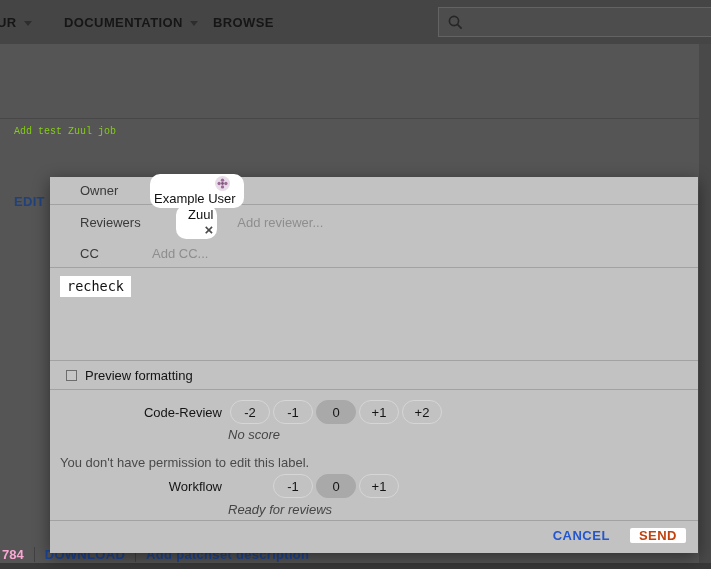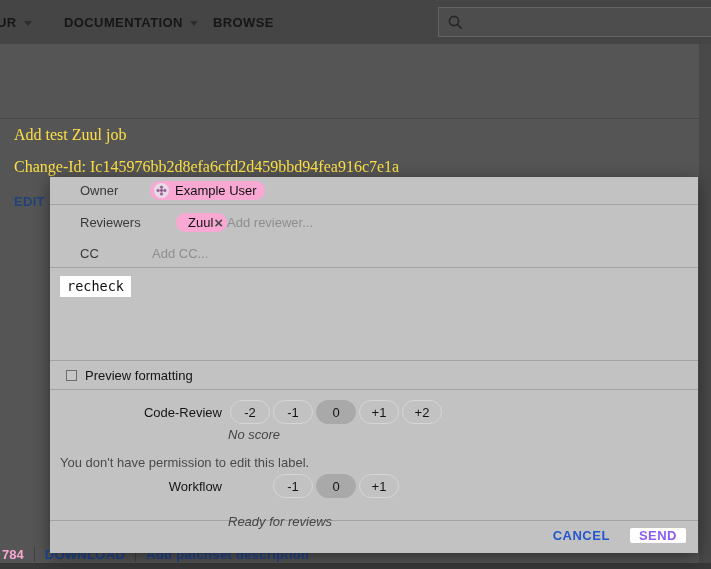--- a/index.html
+++ b/index.html
@@ -18,80 +18,79 @@
   .searchbox { position:absolute; left:438px; top:7px; width:280px; height:30px;
     background:#4d4d4d; border:1px solid #636363; display:flex; align-items:center; padding-left:8px; }
   
   .content { position:absolute; left:0; top:44px; width:711px; height:525px; background:#555555; }
   .right-band { position:absolute; left:699px; top:44px; width:12px; height:519px; background:#494949; }
   .reply-btn { position:absolute; left:10px; top:40px; width:62px; height:30px;
     background:#1d3f86; color:#a9b0c1; font-weight:bold; font-size:12px; letter-spacing:.6px;
     border:none; border-radius:3px; outline:3px solid #757575; outline-offset:1px; cursor:pointer;
     font-family:inherit; }
   .hdiv { position:absolute; left:0; top:74px; width:699px; border-top:1px solid #474747; }
-  .mono-line { position:absolute; left:14px; color:#fde047;
-    font-family:Liberation Serif, serif; font-size:16px; white-space:pre; }
+  .mono-line { position:absolute; left:14px; color:#84cc16;
+    font-family:Liberation Mono, monospace; font-size:10px; white-space:pre; }
   .edit-link { position:absolute; left:14px; top:150px; color:#20427c; font-weight:bold;
     font-size:13px; letter-spacing:.3px; cursor:pointer; }
   
   .footerbar { position:absolute; left:0; top:546px; width:711px; height:17px;
     display:flex; align-items:center; color:#191919; }
   .footer-num { font-weight:bold; margin-left:2px; color:#f9a8d4; }
   .vsep { width:0; height:15px; border-left:1px solid #414141; margin:0 10px; }
   .footer-link { color:#1c4596; font-weight:bold; letter-spacing:.3px; cursor:pointer; }
   .bottomstrip { position:absolute; left:0; top:563px; width:711px; height:6px; background:#383838; }
   
   .dialog { position:absolute; left:50px; top:177px; width:648px; height:376px;
     background:#c2c2c2; box-shadow:0 4px 16px rgba(0,0,0,.45); color:#141414; }
   .dlg-row { display:flex; align-items:center; padding-left:30px; }
   .dlg-label { width:70px; color:#3a3a3a; font-size:13px; flex:none; }
   .row-owner { height:28px; border-bottom:1px solid #a2a2a2; }
   .row-reviewers { height:34px; }
   .row-cc { height:29px; border-bottom:1px solid #a2a2a2; }
-  .chip { display:inline-flex; align-items:flex-end; background:#f9a8d4; border-radius:10px;
-    padding:2px 8px 2px 4px; font-size:13px; color:#111; }
+  .chip { display:inline-flex; align-items:flex-end; background:#ffffff; border-radius:10px;
+    padding:2px 8px 2px 4px; font-size:13px; color:#111;flex-direction:column; }
   .chip .avatar { margin-right:6px; display:inline-flex; }
   .chip-zuul { margin-left:26px; padding:2px 4px 2px 12px; }
   .chip-x { font-weight:bold; color:#4a4a4a; font-size:15px; line-height:1; margin-left:1px; cursor:pointer; }
   .placeholder { color:#8e8e8e; }
-  .ph-reviewer { margin-left:0; }
+  .ph-reviewer { margin-left:20px; }
   .msg-area { height:93px; border-bottom:1px solid #a2a2a2; padding:8px 0 8px 10px; cursor:text; }
   .msg-text { display:inline-block; background:#ffffff; padding:2px 7px 3px 7px;
     font-family:"DejaVu Sans Mono", monospace; font-size:13.5px; color:#111; }
   .preview-row { height:29px; border-bottom:1px solid #a2a2a2; display:flex; align-items:center; padding-left:16px; }
   .checkbox { width:11px; height:11px; border:1px solid #6d6d6d; background:#c6c6c6; margin-right:8px; flex:none; cursor:pointer; }
   .votes { height:131px; border-bottom:1px solid #a2a2a2; padding-top:10px; font-size:13px; }
   .vote-row { display:flex; align-items:center; }
   .vote-name { width:172px; text-align:right; flex:none; color:#141414; }
   .vote-btns { display:flex; margin-left:8px; }
   .vote-btns.offset1 { margin-left:51px; }
   .vote-btn { width:40px; height:24px; border-radius:12px; border:1px solid #d6d6d6;
     background:transparent; display:flex; align-items:center; justify-content:center;
     font-size:13px; color:#141414; margin-right:3px; cursor:pointer; font-family:inherit; }
   .vote-btn.selected { background:#a9a9a9; border-color:#a9a9a9; }
   .vote-status { font-style:italic; color:#454545; margin-left:178px; margin-top:3px; }
   .verified-row { margin-top:13px; display:flex; }
   .perm-msg { color:#4a4a4a; margin-left:10px; }
   .workflow-row { margin-top:4px; }
-  .ready-status { margin-top:16px;font-style:italic; }
+  .ready-status { margin-top:4px;font-style:italic; }
   .actions { height:28px; display:flex; align-items:center; justify-content:flex-end; padding-right:12px; }
   .cancel-btn { color:#2456cd; font-weight:bold; letter-spacing:.5px; font-size:13px;
     background:none; border:none; cursor:pointer; margin-right:20px; font-family:inherit; }
-  .send-btn { color:#8b5cf6; font-weight:bold; letter-spacing:.5px; font-size:13px;
+  .send-btn { color:#c2410c; font-weight:bold; letter-spacing:.5px; font-size:13px;
     background:#ffffff; border:none; border-radius:2px; padding:0 9px; cursor:pointer; font-family:inherit; }
 </style>
 </head>
 <body>
 
 <div class="screen">
 
   <div class="content">
     <div class="hdiv"></div>
     <div class="mono-line" style="top:82px;">Add test Zuul job</div>
-    <div class="mono-line" style="top:114px;">Change-Id: Ic145976bb2d8efa6cfd2d459bbd94fea916c7e1a</div>
     <a class="edit-link">EDIT</a>
   </div>
 
   <div class="topbar">
     <div class="nav-item" style="left:-3px;">
       <span>UR</span>
       <span class="caret"></span>
     </div>
     <div class="nav-item" style="left:213px;">
       <span>BROWSE</span>

